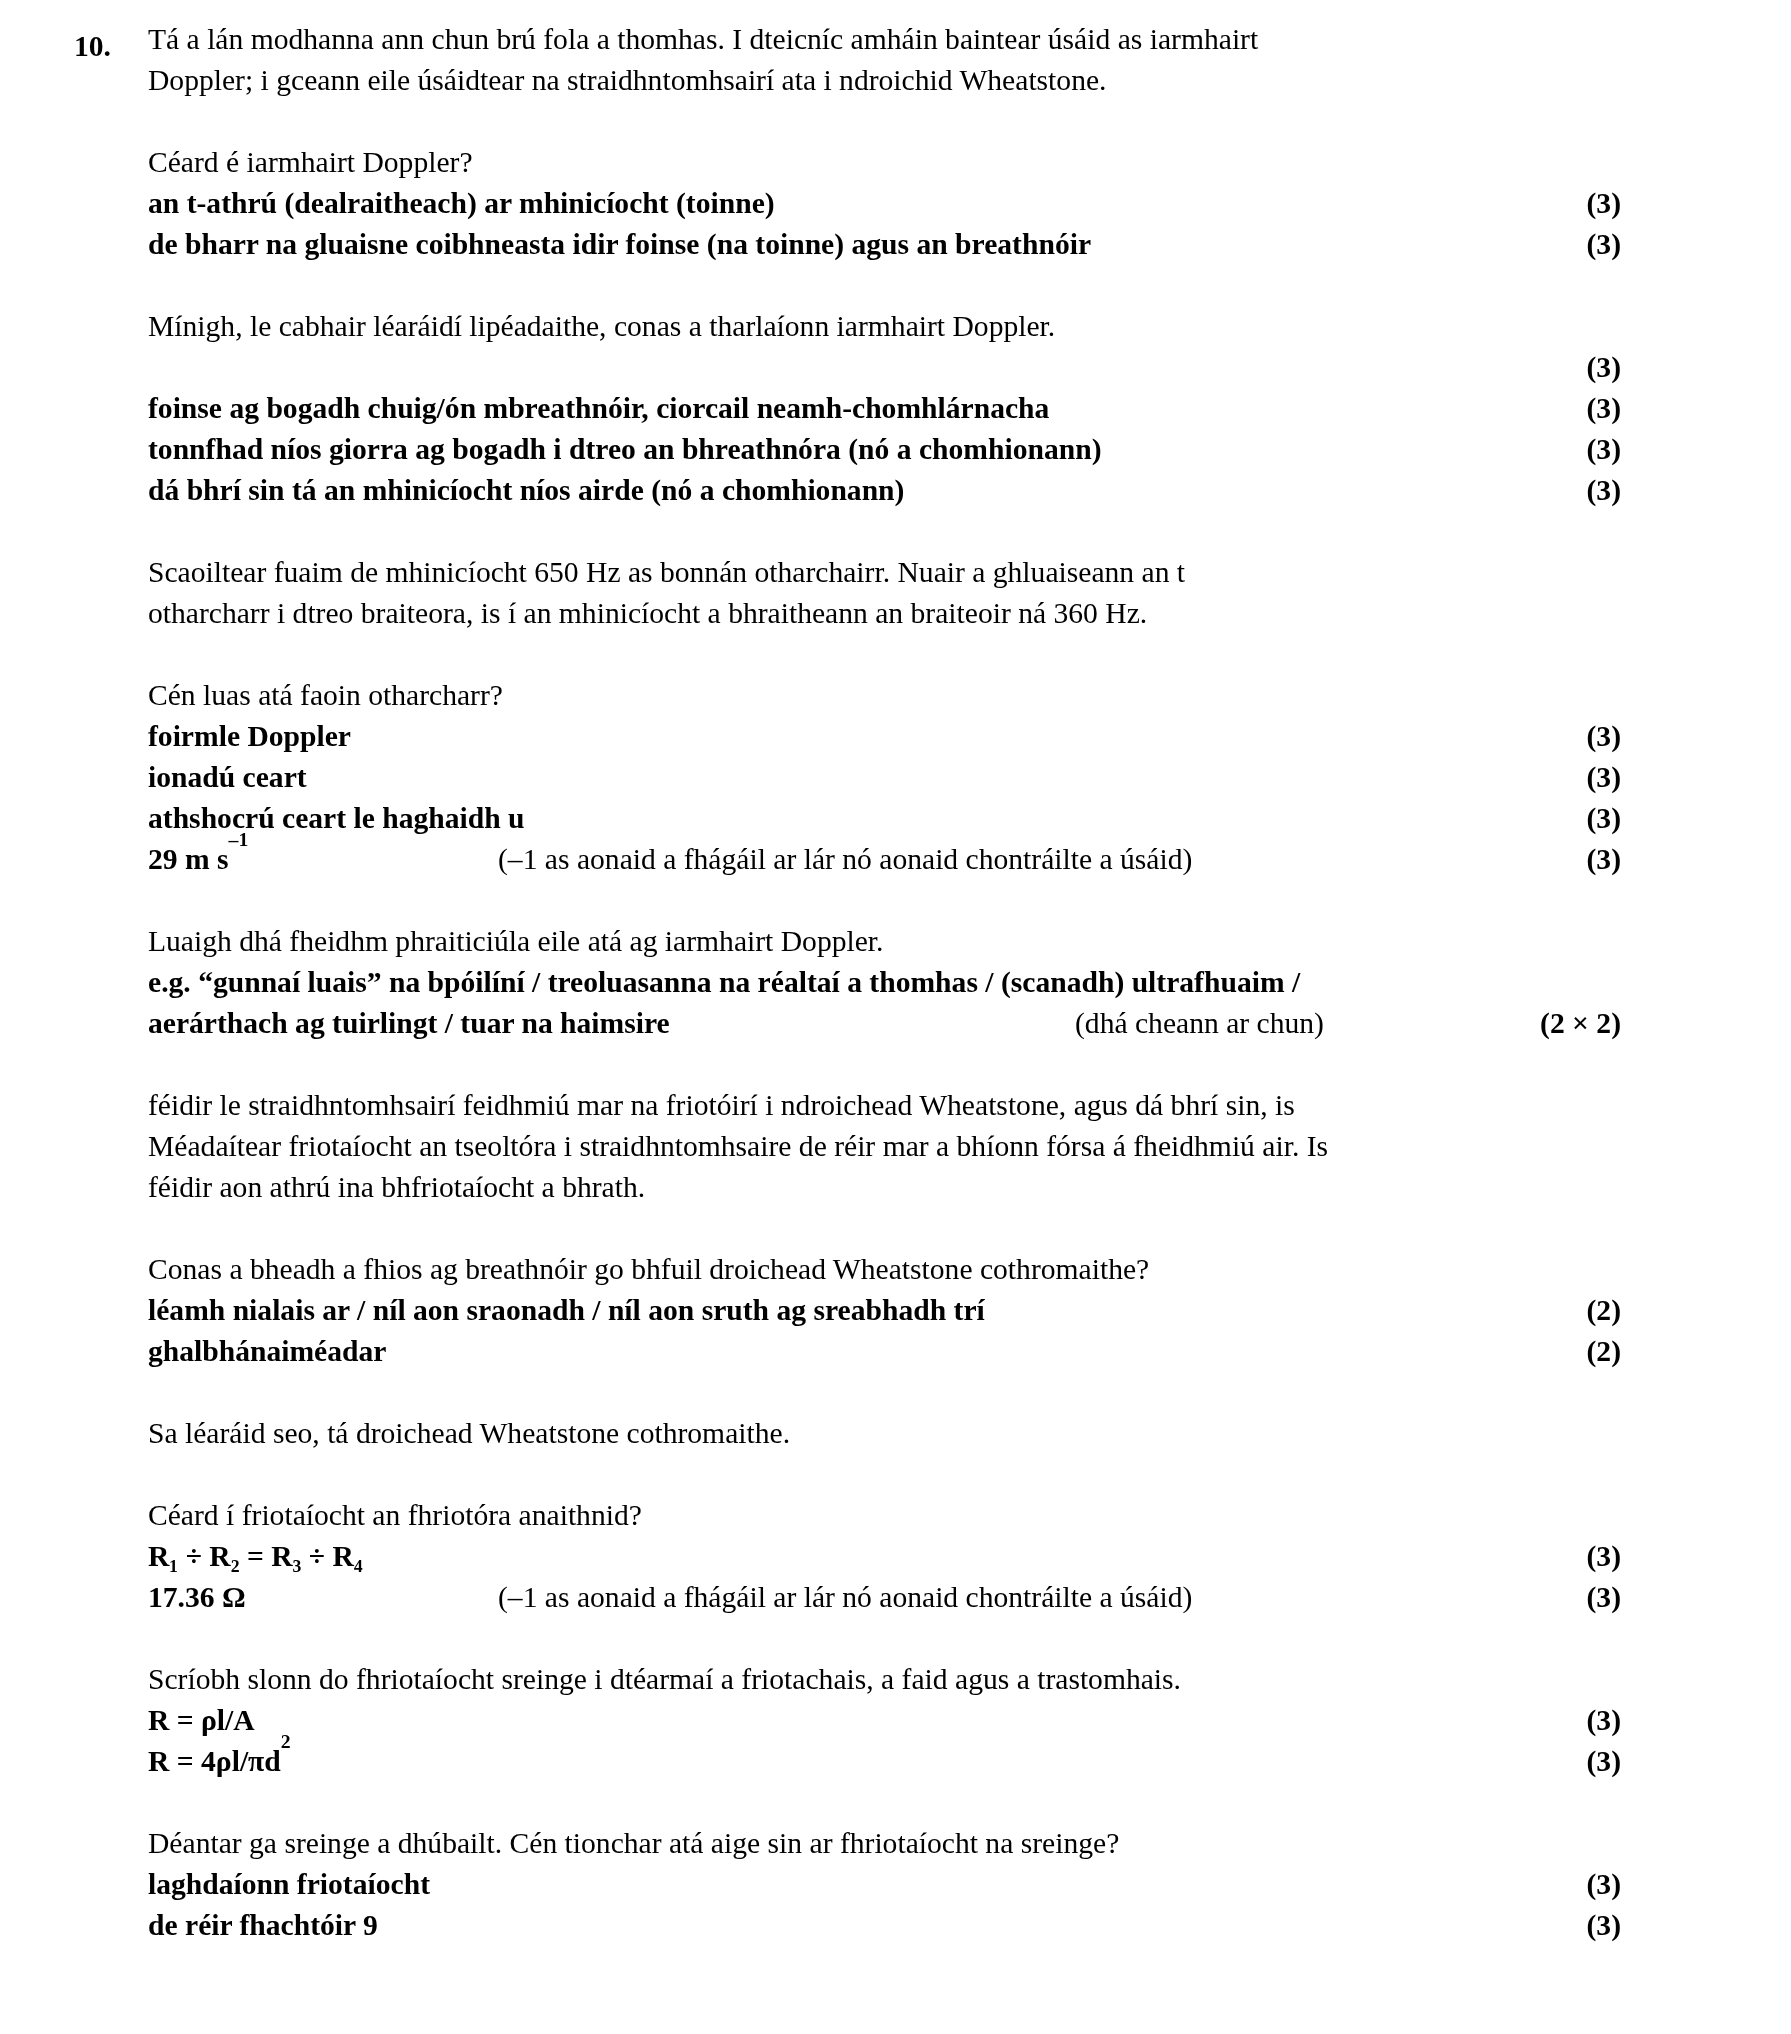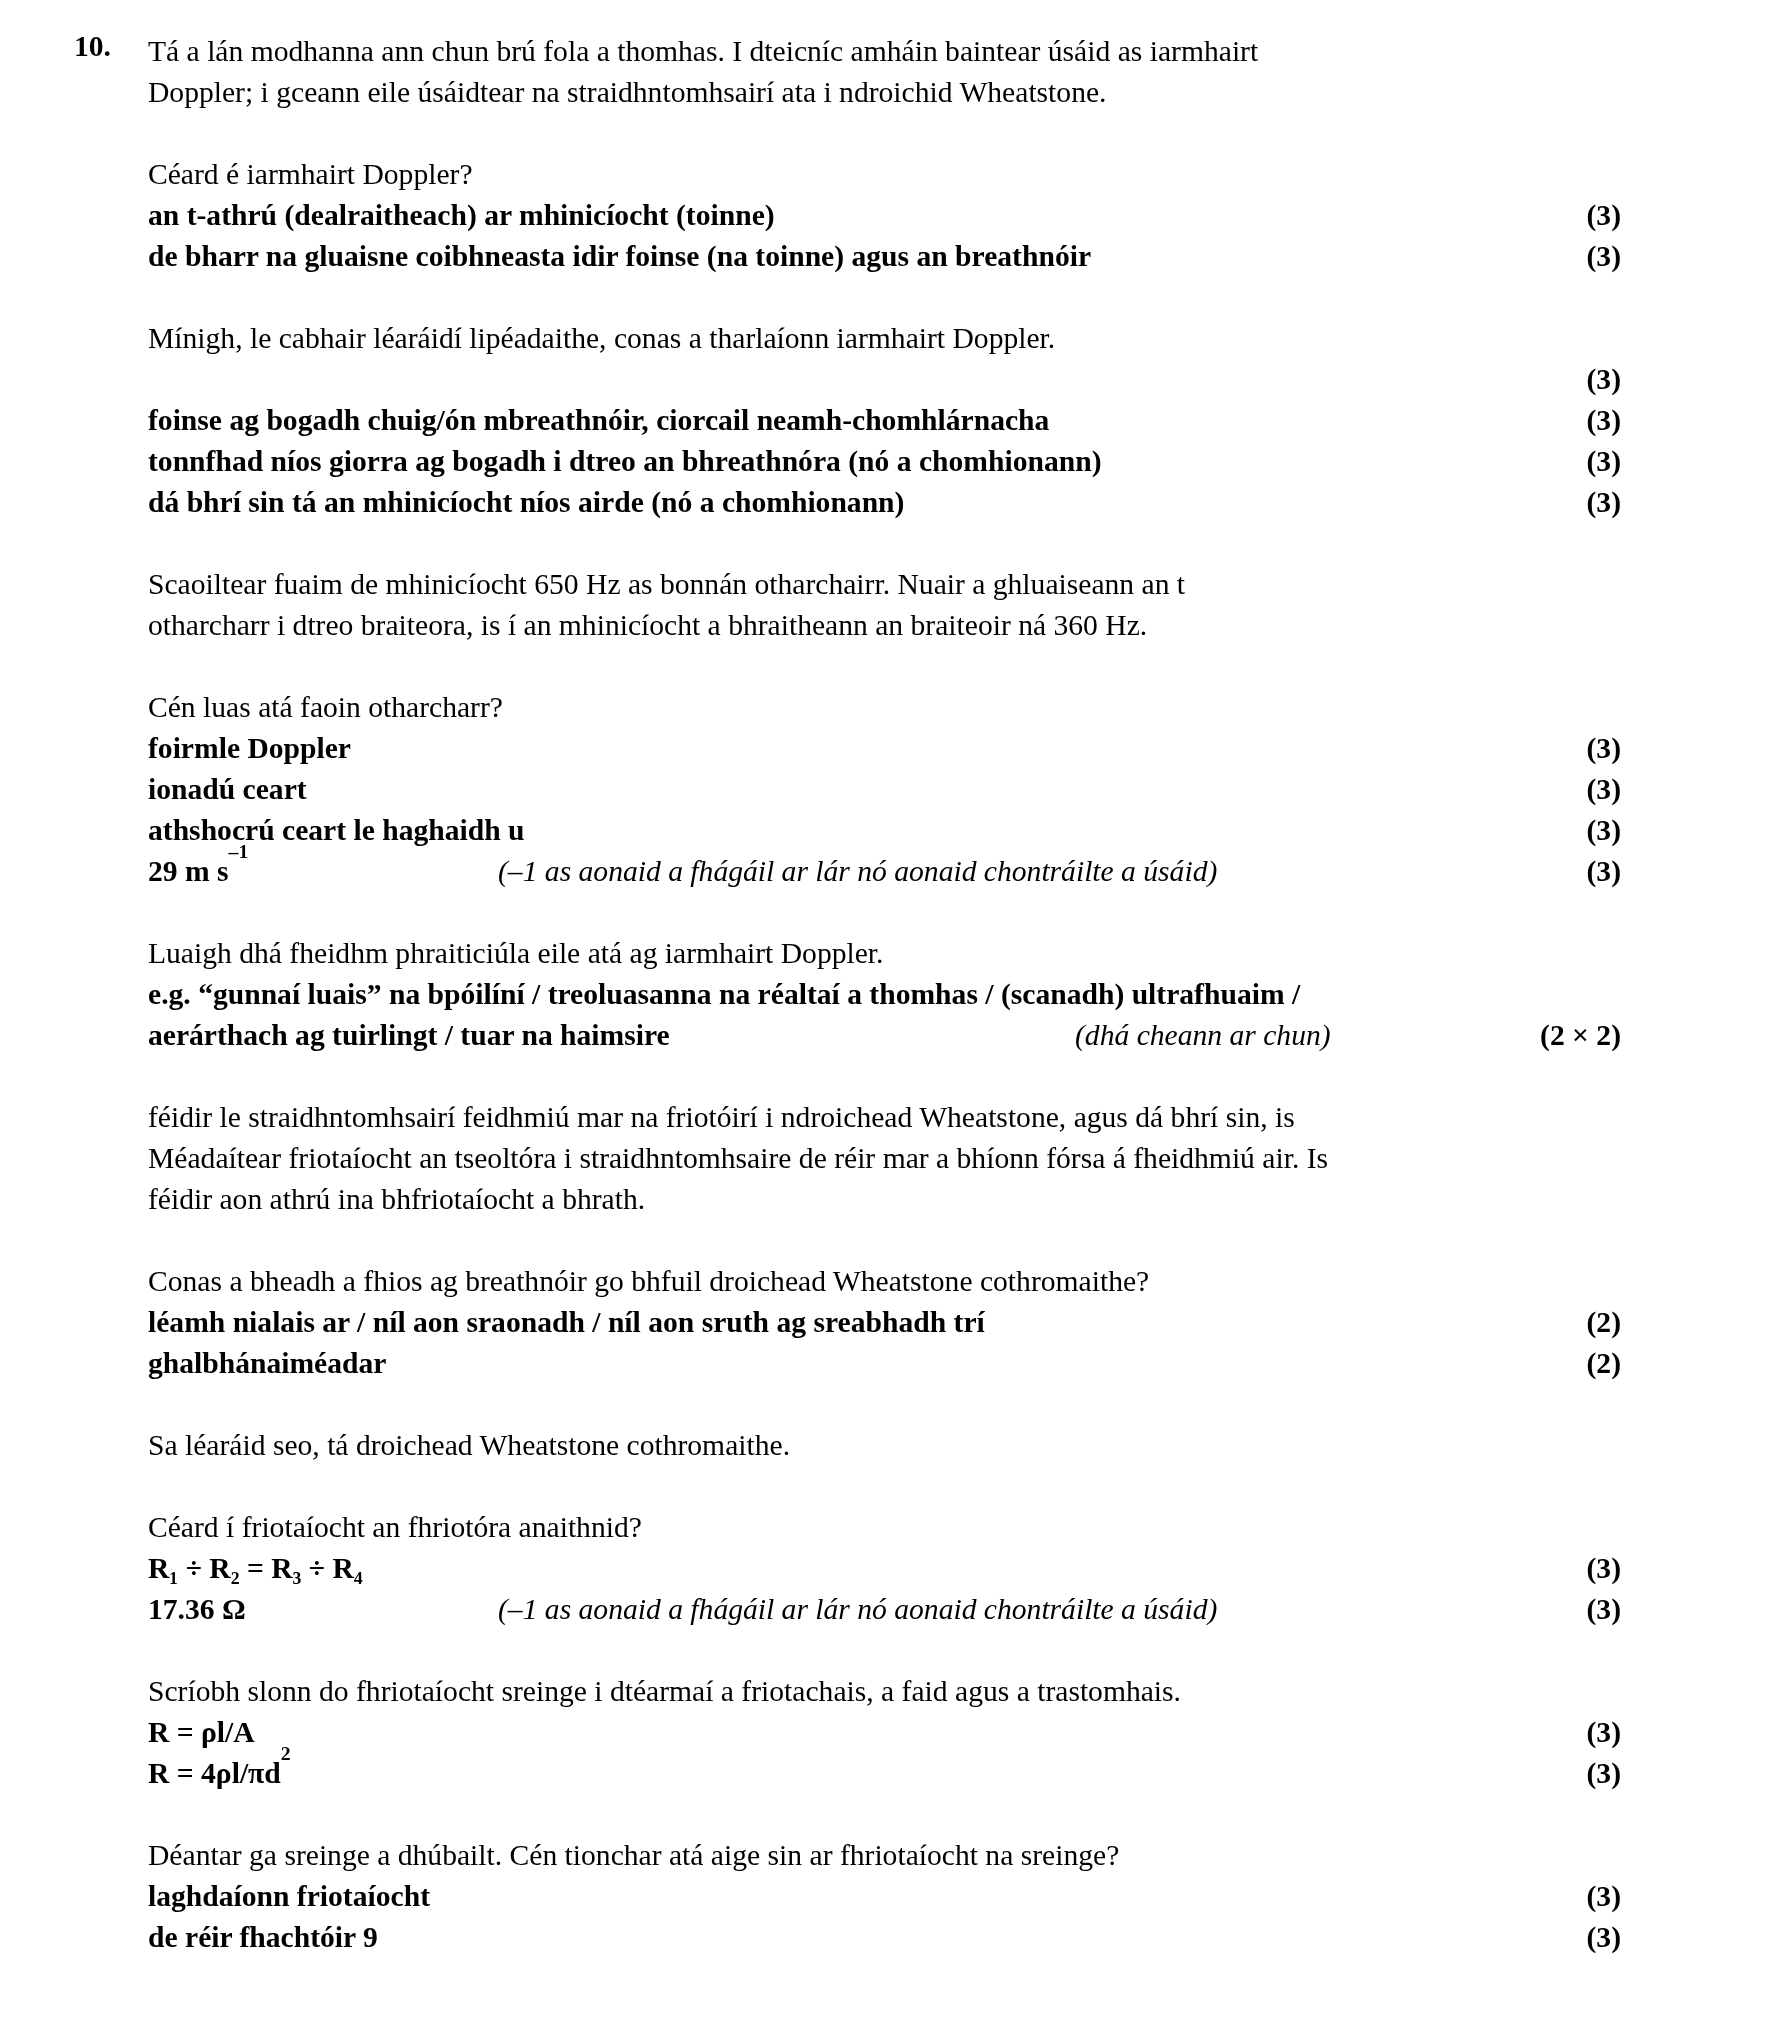--- a/index.html
+++ b/index.html
@@ -8,21 +8,21 @@
     background: #ffffff;
     width: 1792px;
     height: 2034px;
     overflow: hidden;
   }
   .page {
     position: relative;
     box-sizing: border-box;
     width: 1792px;
     height: 1438px;
-    padding: 31px 0 0 148px;
+    padding: 19px 0 0 148px;
     font-family: "Liberation Serif", serif;
     font-size: 29.6px;
     color: #000000;
     background: #ffffff;
   }
   .qnum {
     position: absolute;
     left: 74px;
     top: 25.6px;
     font-weight: bold;
@@ -40,21 +40,20 @@
     line-height: 41px;
     white-space: nowrap;
   }
   .a { font-weight: bold; }
   .mark {
     margin-left: auto;
     font-weight: bold;
   }
   .note {
     position: absolute;
-    font-style: italic;
     font-weight: normal;
   }
   .note-mid { left: 350px; }
   .note-far { left: 927px; }
   sup.s {
     font-size: 19.7px;
     line-height: 0;
     position: relative;
     top: -11.8px;
     font-weight: bold;

